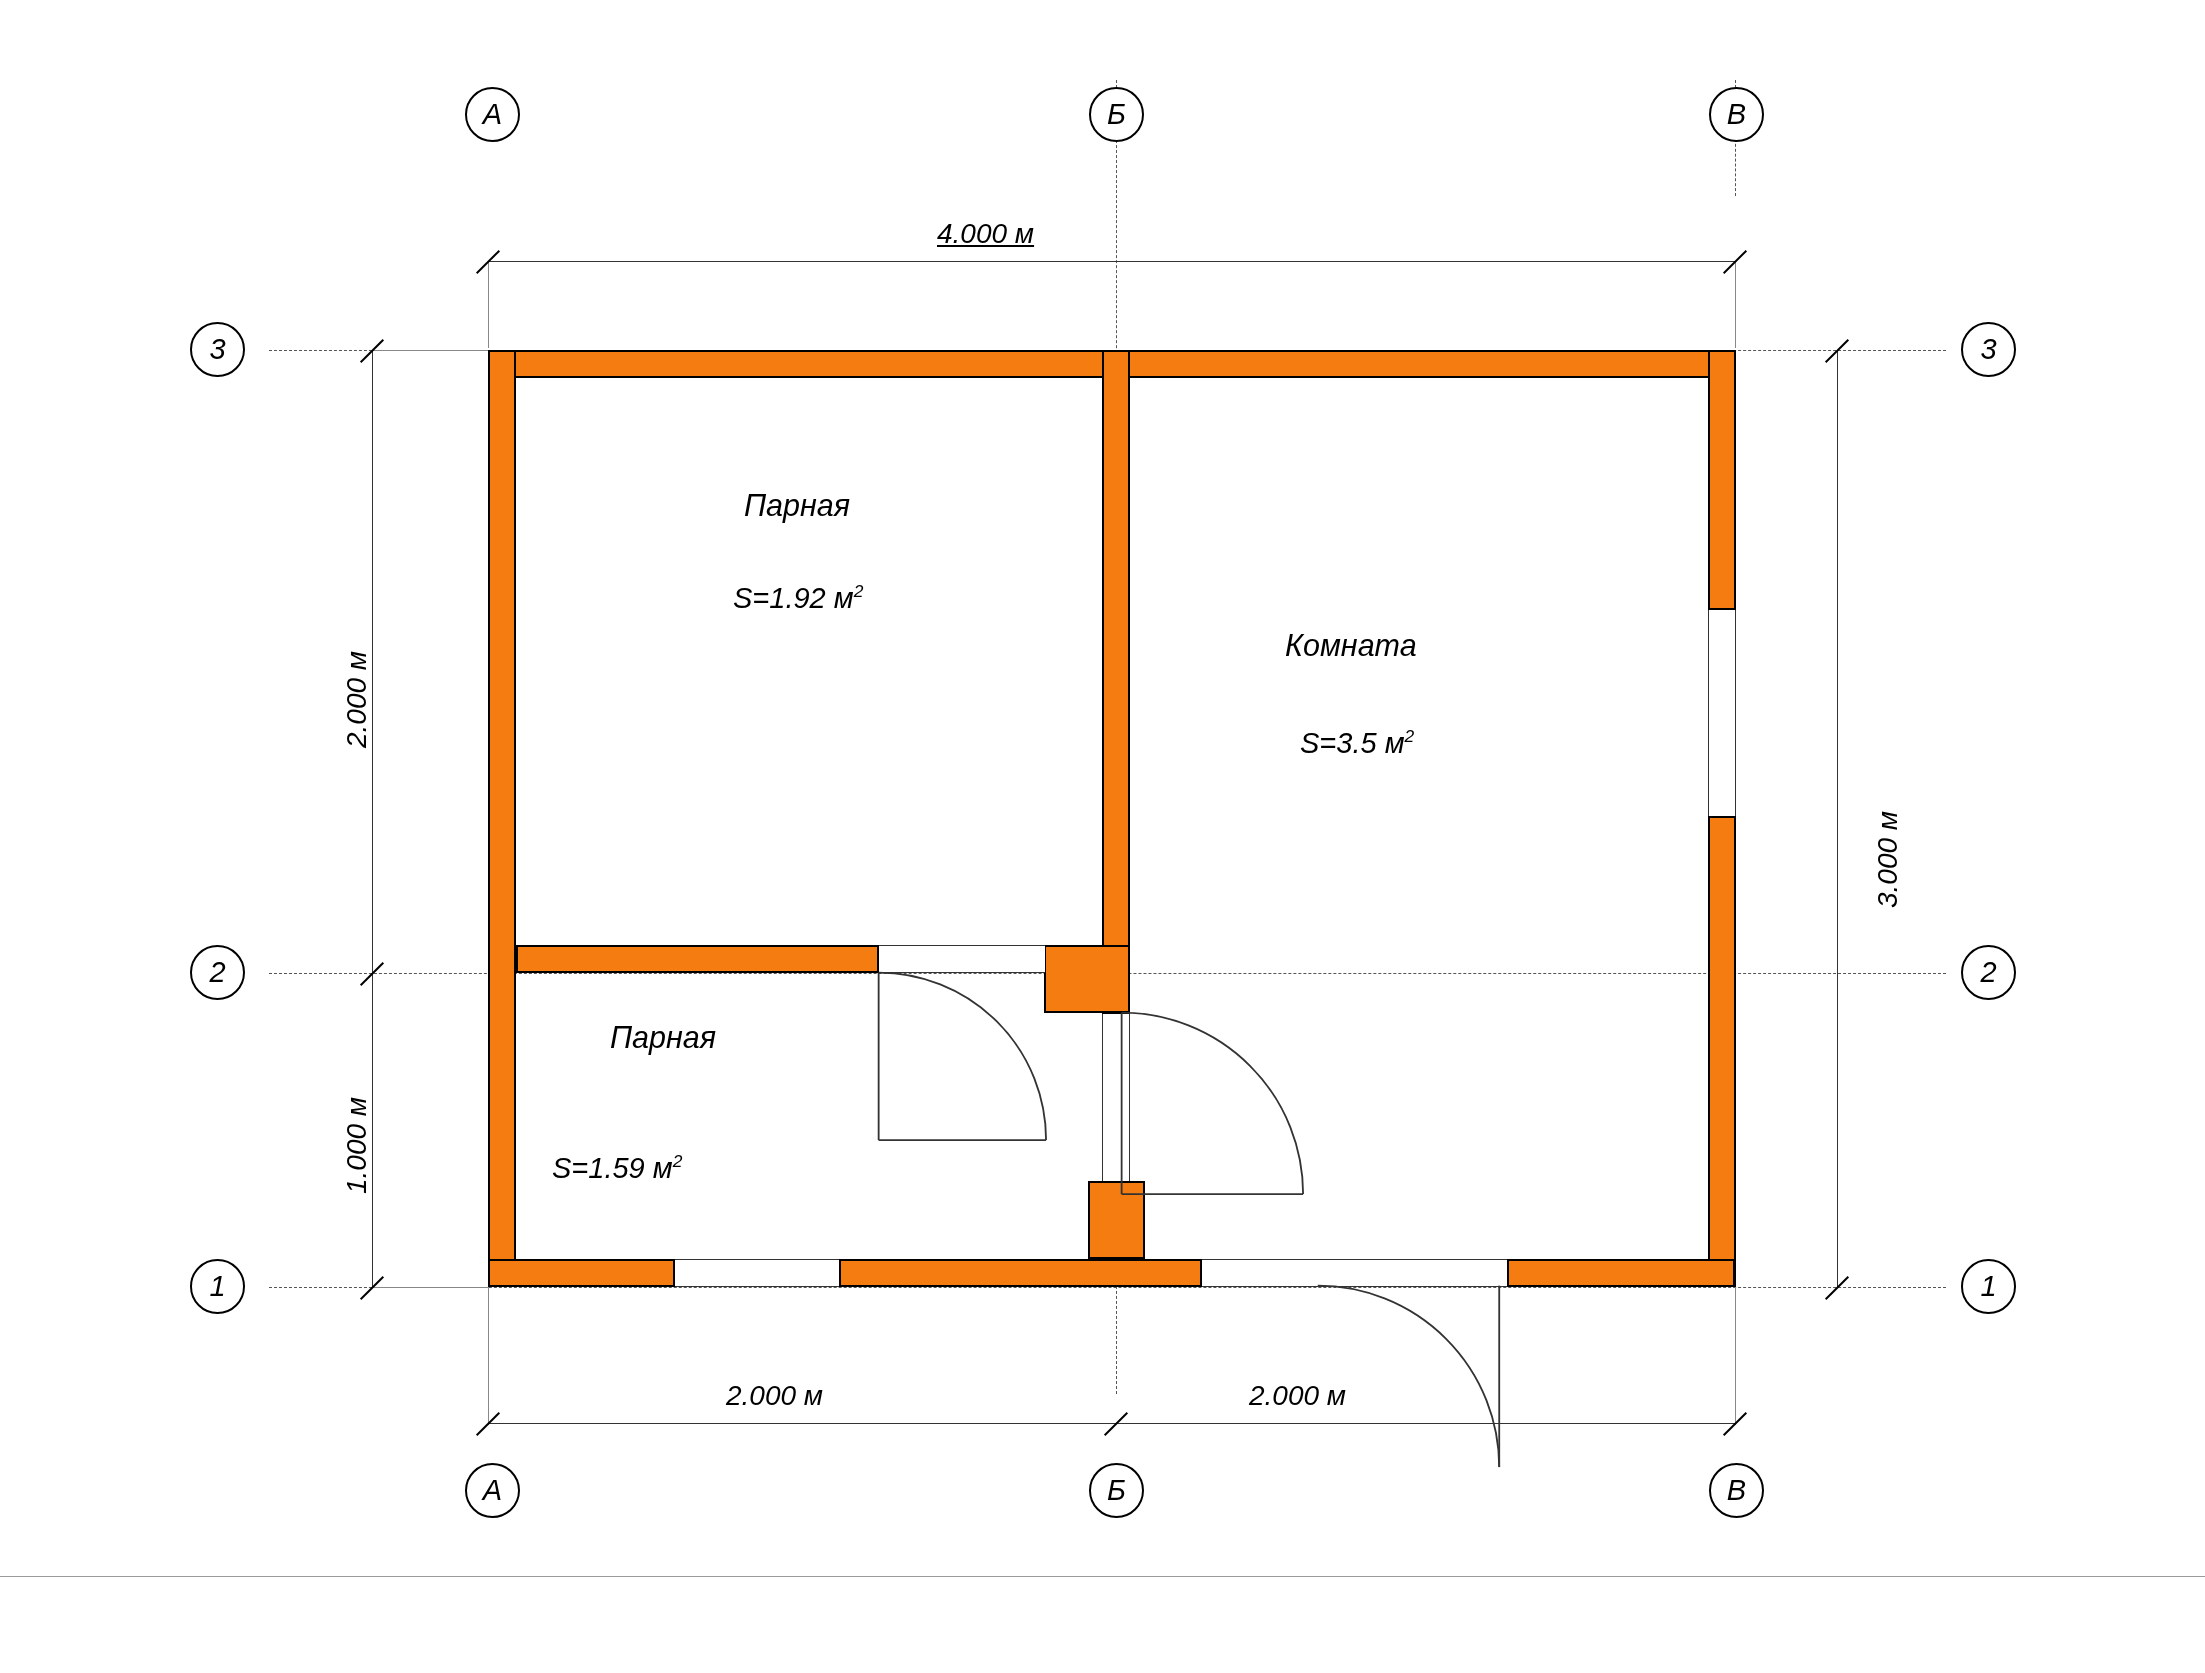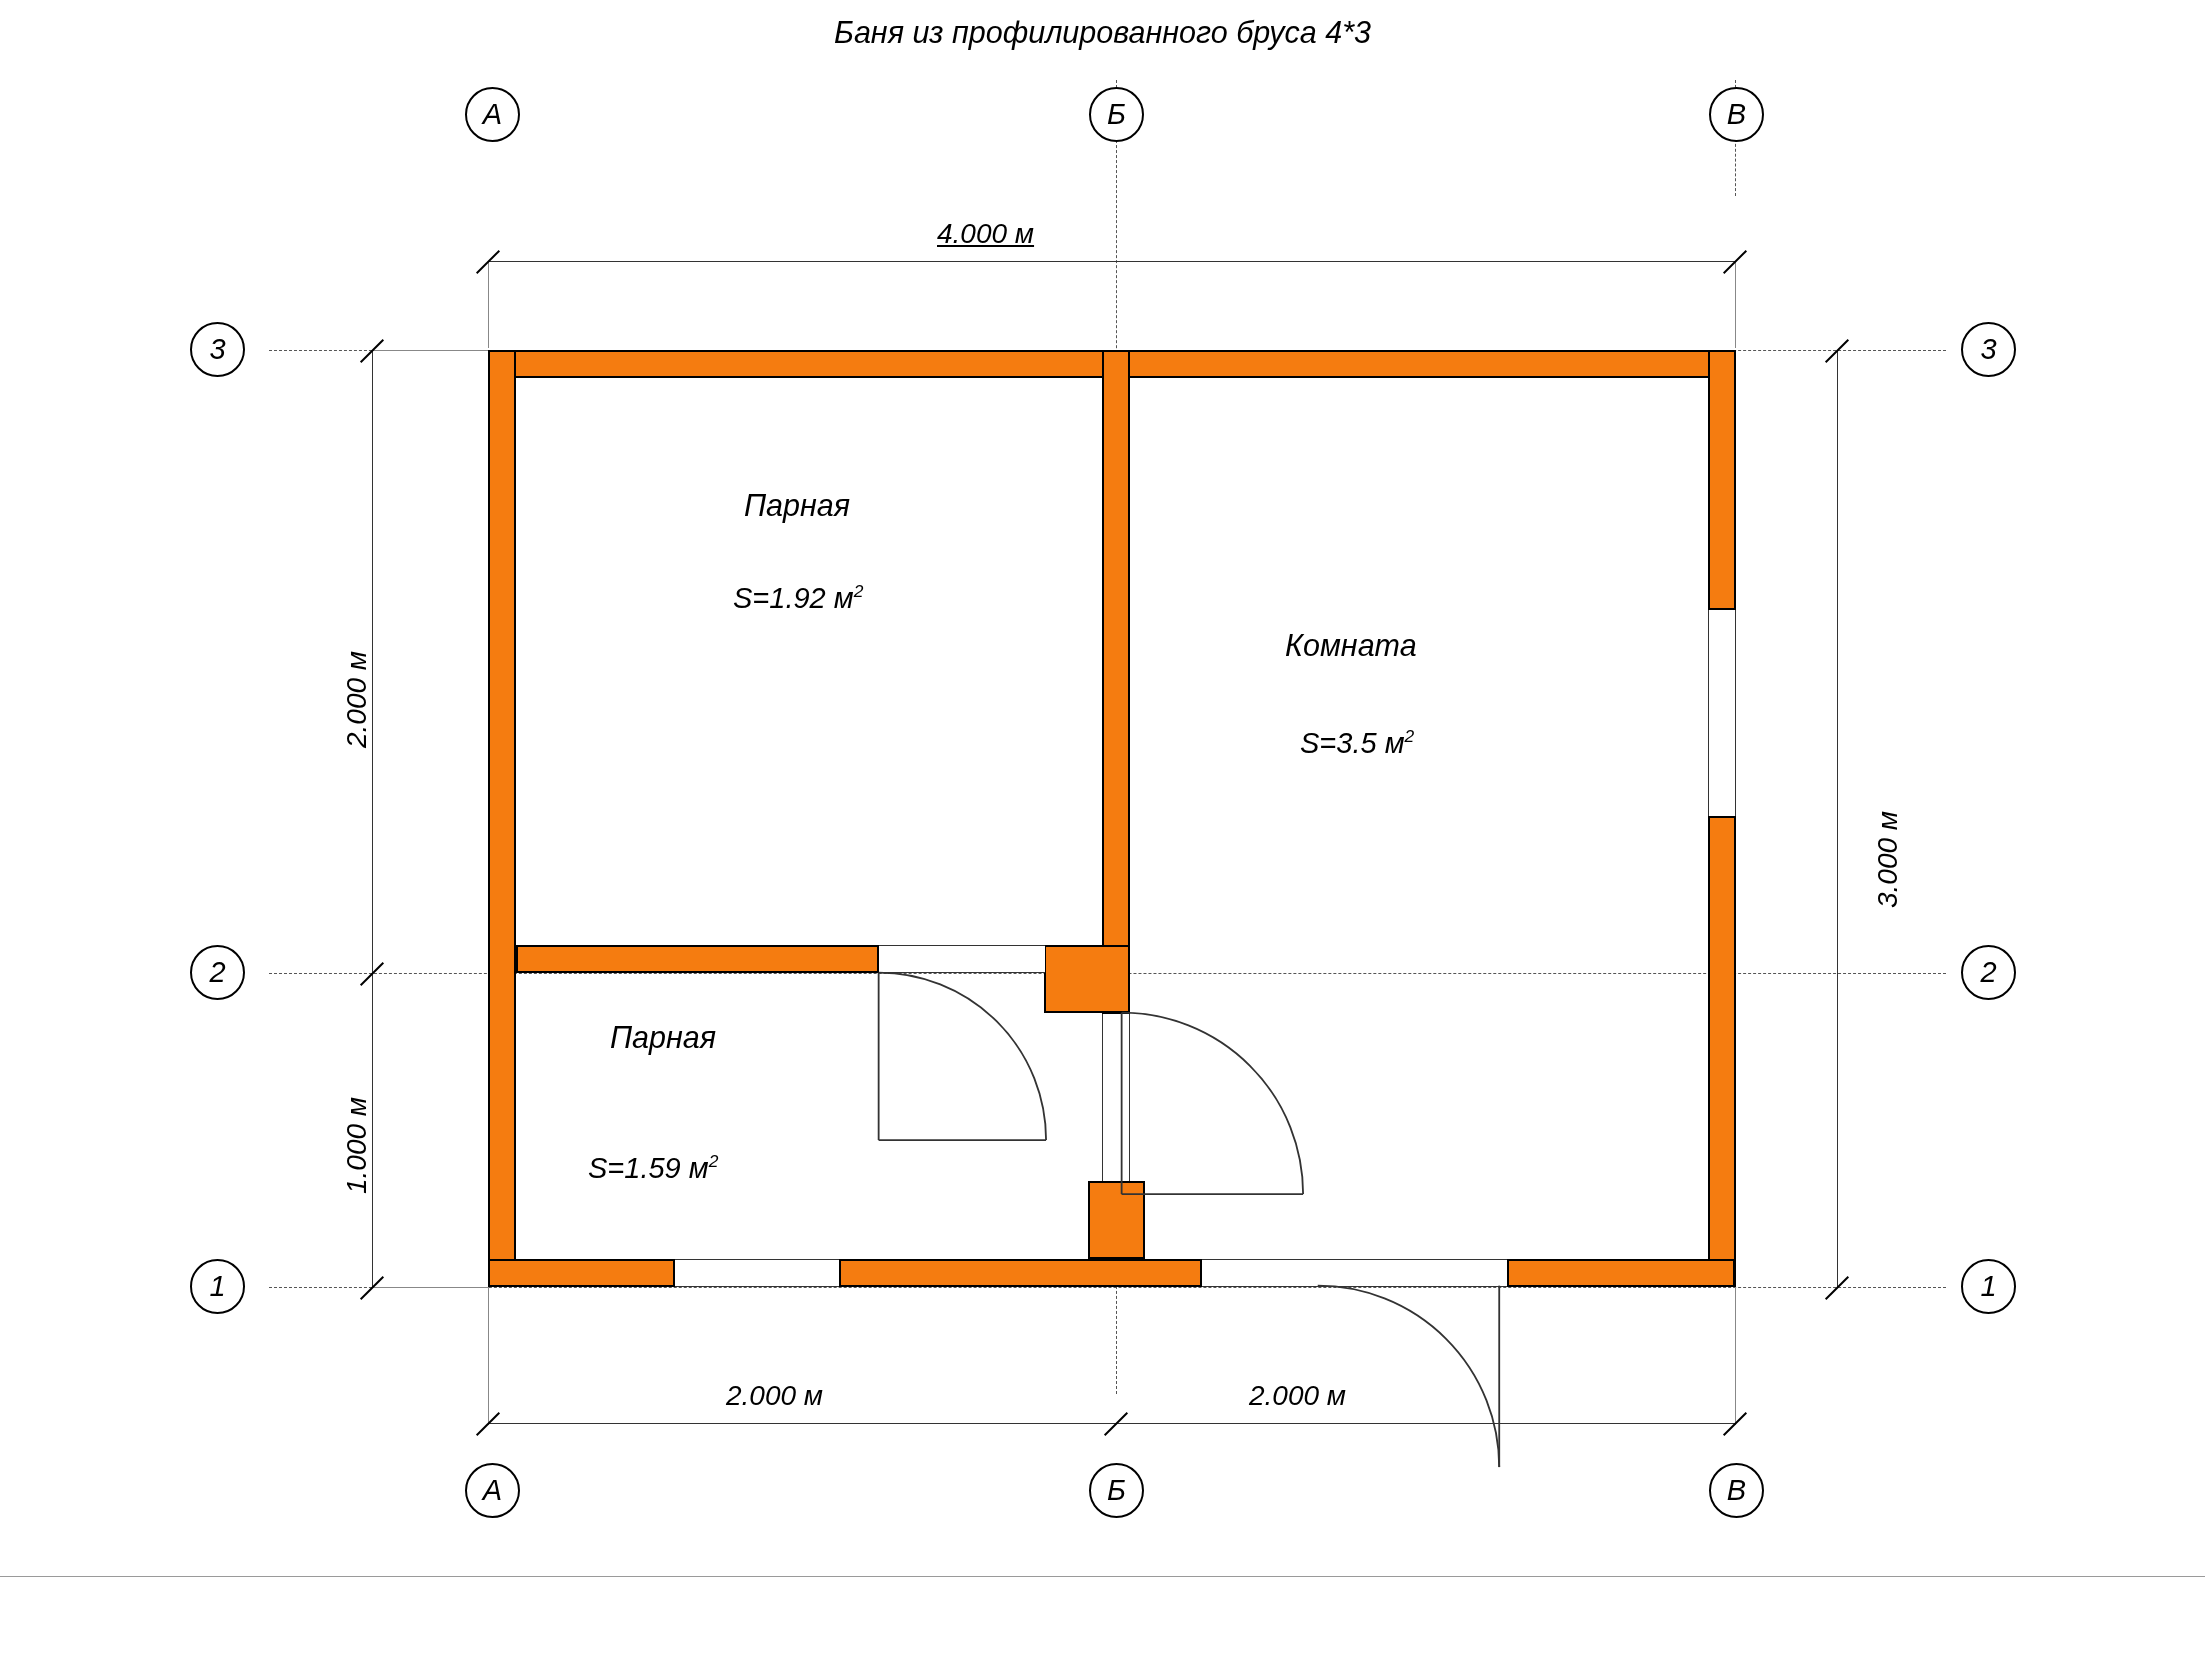--- a/index.html
+++ b/index.html
@@ -172,21 +172,20 @@
     fill: none;
     stroke: #333333;
     stroke-width: 2.5;
   }
 </style>
 </head>
 <body>
 
 <div id="sheet">
 
-  <div class="title">Баня из профилированного бруса 4*3</div>
 
   <div class="axis-v" style="left:1116px; top:80px; height:1314px;"></div>
 
   <div class="axis-v" style="left:1735px; top:80px; height:116px;"></div>
 
   <div class="axis-h" style="left:269px; top:350px; width:1677px;"></div>
 
   <div class="axis-h" style="left:269px; top:973px; width:1677px;"></div>
 
   <div class="axis-h" style="left:269px; top:1287px; width:1677px;"></div>
@@ -293,20 +292,20 @@
   <div class="room-label room-area" style="left:733px; top:581px;">
     <span>S=1.92 м</span><sup>2</sup>
   </div>
 
   <div class="room-label room-name" style="left:1285px; top:628px;">Комната</div>
   <div class="room-label room-area" style="left:1300px; top:726px;">
     <span>S=3.5 м</span><sup>2</sup>
   </div>
 
   <div class="room-label room-name" style="left:610px; top:1020px;">Парная</div>
-  <div class="room-label room-area" style="left:588px; top:1151px;">
+  <div class="room-label room-area" style="left:552px; top:1151px;">
     <span>S=1.59 м</span><sup>2</sup>
   </div>
 
   <div class="sheet-border"></div>
 
 </div>
 
 
 </body></html>

